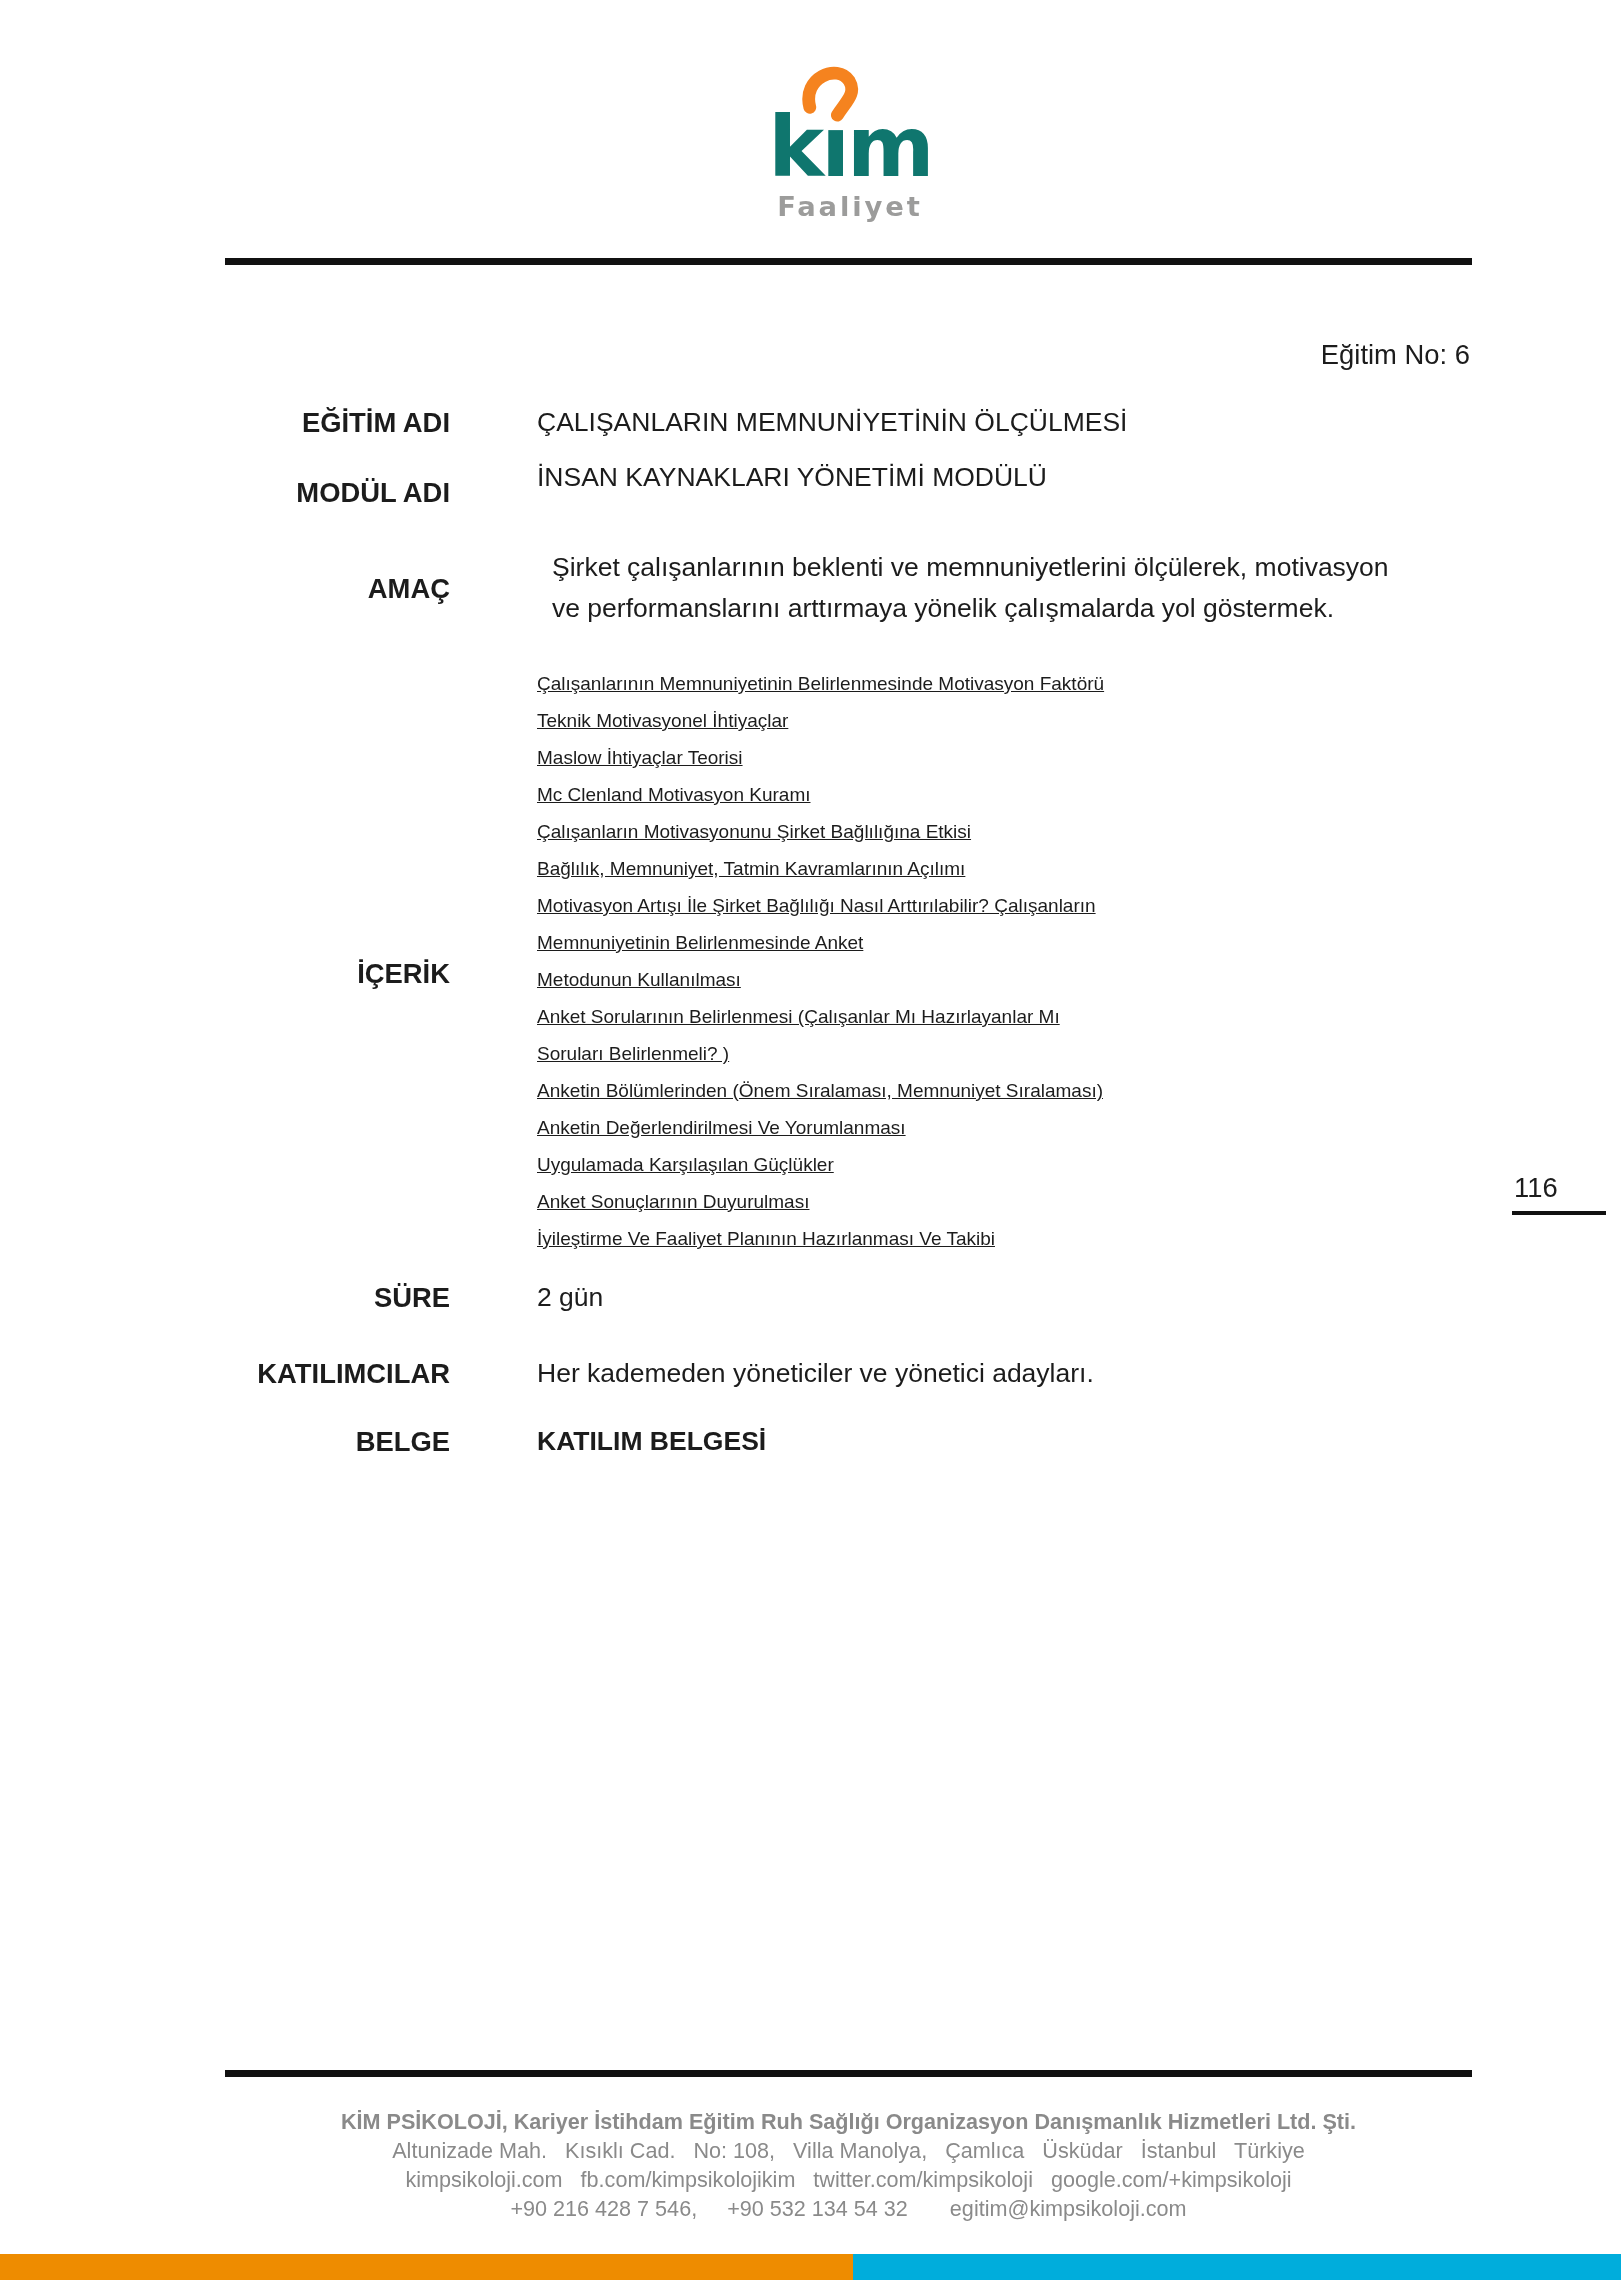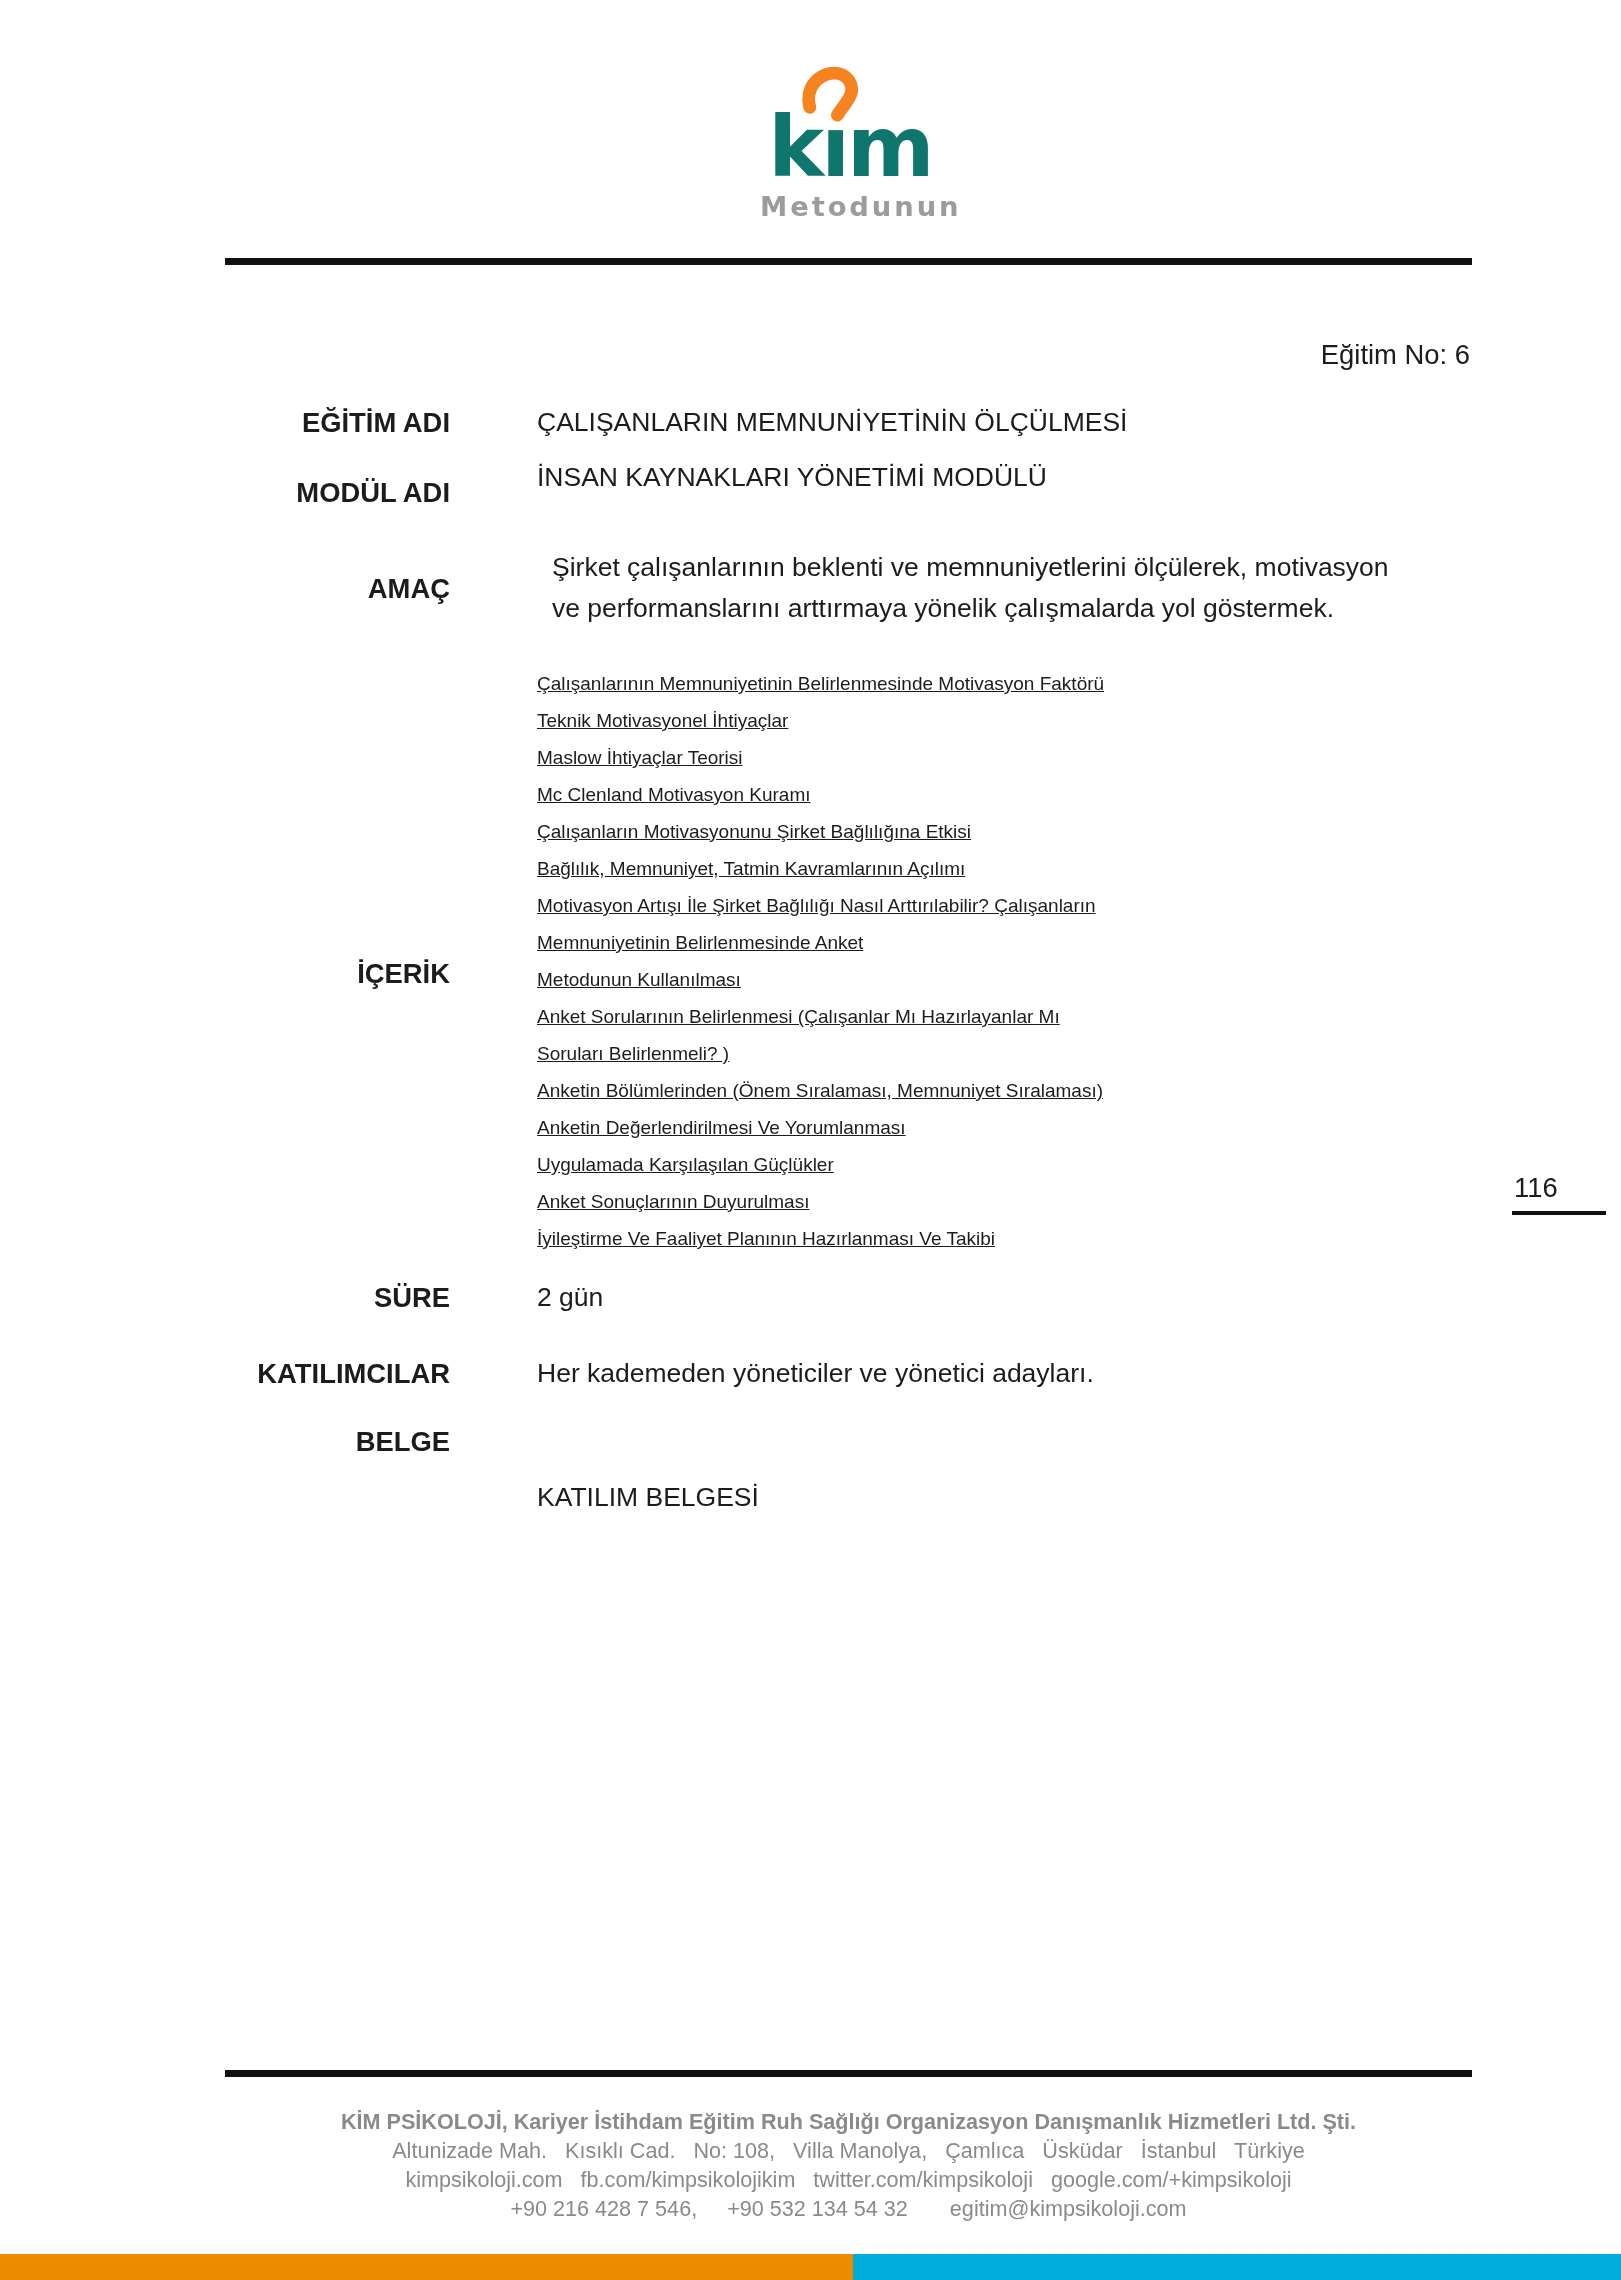--- a/index.html
+++ b/index.html
@@ -67,21 +67,21 @@
 </head>
 <body>
 
 <div class="page">
 
   <div class="logo">
     <span class="logo-word" style="color:#0f766e;">kım</span>
     <svg class="logo-hook" width="61" height="67" viewBox="0 0 62 68">
       <path d="M 11 46 C 3 16, 39 1, 51 19 C 59 32, 47 41, 39 54" fill="none" stroke="#F5831F" stroke-width="13" stroke-linecap="round"></path>
     </svg>
-    <span class="logo-sub" style="color:#9C9C9B;">Metodunun</span>
+    <span class="logo-sub" style="color:#9C9C9B;">Faaliyet</span>
   </div>
 
   <div class="rule rule-top"></div>
 
   <div class="egitim-no">Eğitim No: 6</div>
 
   <div class="frow">
     <div class="flabel" style="top:405px;">EĞİTİM ADI</div>
     <div class="fvalue" style="top:405px;">ÇALIŞANLARIN MEMNUNİYETİNİN ÖLÇÜLMESİ</div>
   </div>
@@ -129,21 +129,21 @@
     <div class="fvalue" style="top:1280px;">2 gün</div>
   </div>
 
   <div class="frow">
     <div class="flabel" style="top:1356px;">KATILIMCILAR</div>
     <div class="fvalue" style="top:1356px;">Her kademeden yöneticiler ve yönetici adayları.</div>
   </div>
 
   <div class="frow">
     <div class="flabel" style="top:1424px;">BELGE</div>
-    <div class="fvalue" style="top:1480px;">KATILIM BELGESİ</div>
+    <div class="fvalue" style="top:1424px;font-weight:bold;">KATILIM BELGESİ</div>
   </div>
 
   <div class="rule rule-footer"></div>
   <div class="footer">
     <div class="fl bold">KİM PSİKOLOJİ, Kariyer İstihdam Eğitim Ruh Sağlığı Organizasyon Danışmanlık Hizmetleri Ltd. Şti.</div>
     <div class="fl">Altunizade Mah.   Kısıklı Cad.   No: 108,   Villa Manolya,   Çamlıca   Üsküdar   İstanbul   Türkiye</div>
     <div class="fl">kimpsikoloji.com   fb.com/kimpsikolojikim   twitter.com/kimpsikoloji   google.com/+kimpsikoloji</div>
     <div class="fl">+90 216 428 7 546,     +90 532 134 54 32       egitim@kimpsikoloji.com</div>
   </div>
 

